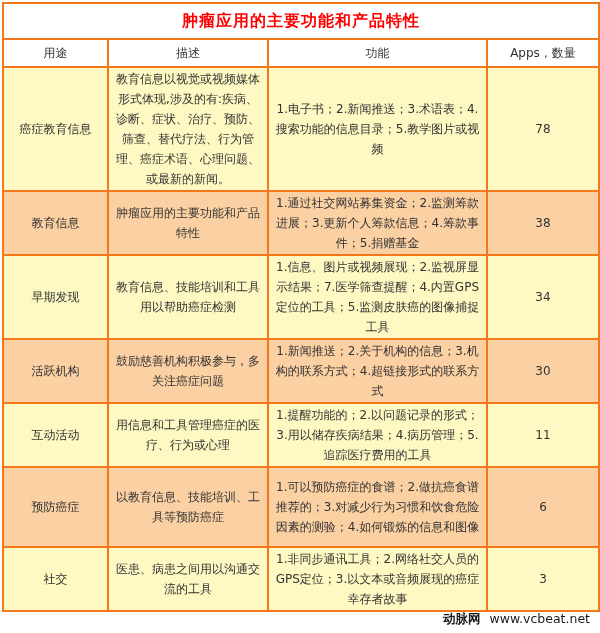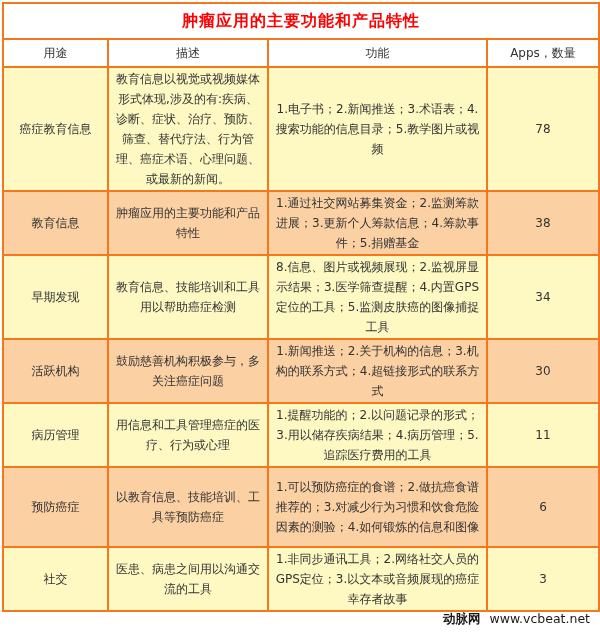--- a/index.html
+++ b/index.html
@@ -89,31 +89,31 @@
     </tr>
     <tr class="data-row alt" style="height:64px">
       <td class="purpose">教育信息</td>
       <td class="desc">肿瘤应用的主要功能和产品特性</td>
       <td class="feat">1.通过社交网站募集资金；2.监测筹款进展；3.更新个人筹款信息；4.筹款事件；5.捐赠基金</td>
       <td class="apps">38</td>
     </tr>
     <tr class="data-row" style="height:79px">
       <td class="purpose">早期发现</td>
       <td class="desc">教育信息、技能培训和工具用以帮助癌症检测</td>
-      <td class="feat">8.信息、图片或视频展现；2.监视屏显示结果；3.医学筛查提醒；4.内置GPS定位的工具；5.监测皮肤癌的图像捕捉工具</td>
+      <td class="feat">1.信息、图片或视频展现；2.监视屏显示结果；7.医学筛查提醒；4.内置GPS定位的工具；5.监测皮肤癌的图像捕捉工具</td>
       <td class="apps">34</td>
     </tr>
     <tr class="data-row alt" style="height:61px">
       <td class="purpose">活跃机构</td>
       <td class="desc">鼓励慈善机构积极参与，多关注癌症问题</td>
       <td class="feat">1.新闻推送；2.关于机构的信息；3.机构的联系方式；4.超链接形式的联系方式</td>
       <td class="apps">30</td>
     </tr>
     <tr class="data-row" style="height:63px">
-      <td class="purpose">病历管理</td>
+      <td class="purpose">互动活动</td>
       <td class="desc">用信息和工具管理癌症的医疗、行为或心理</td>
       <td class="feat">1.提醒功能的；2.以问题记录的形式；3.用以储存疾病结果；4.病历管理；5.追踪医疗费用的工具</td>
       <td class="apps">11</td>
     </tr>
     <tr class="data-row alt" style="height:80px">
       <td class="purpose">预防癌症</td>
       <td class="desc">以教育信息、技能培训、工具等预防癌症</td>
       <td class="feat">1.可以预防癌症的食谱；2.做抗癌食谱推荐的；3.对减少行为习惯和饮食危险因素的测验；4.如何锻炼的信息和图像</td>
       <td class="apps">6</td>
     </tr>

